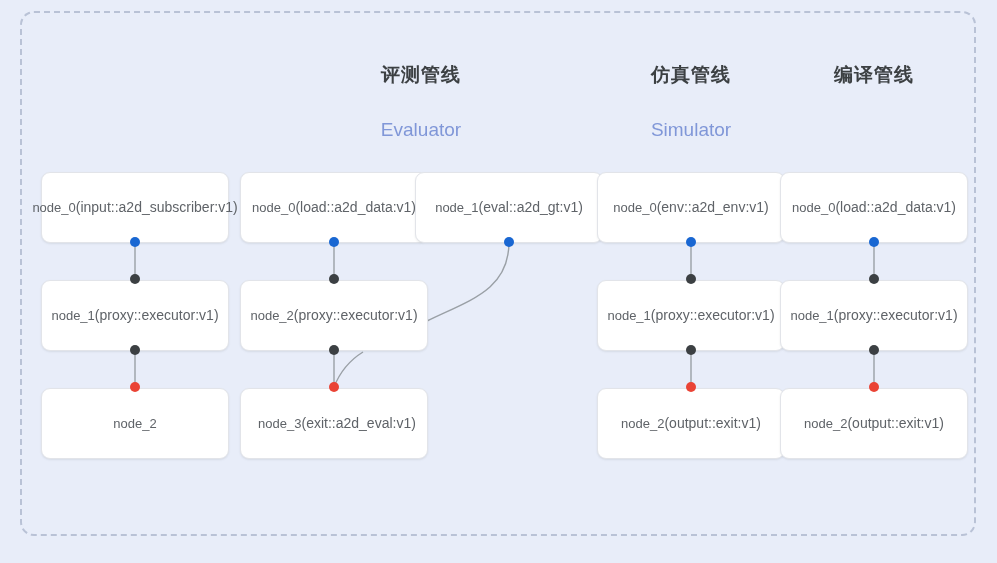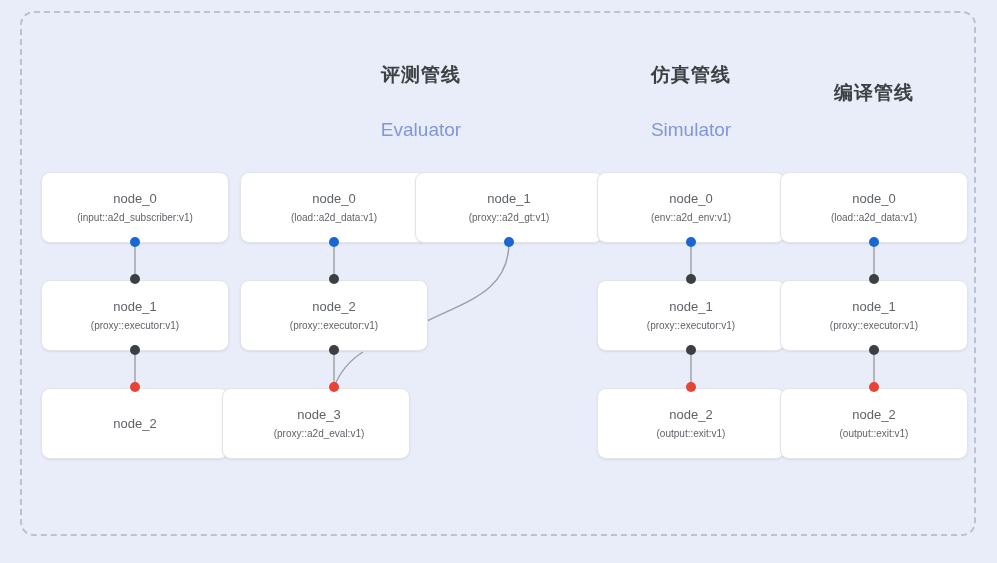--- a/index.html
+++ b/index.html
@@ -64,33 +64,33 @@
   }
 
   .node {
     position: absolute;
     box-sizing: border-box;
     background: #ffffff;
     border: 1px solid #e2e4e9;
     border-radius: 9px;
     box-shadow: 0 1px 2px rgba(60,64,67,.10);
     display: flex;
-    flex-direction: column;
+    flex-direction: row;
     align-items: center;
     justify-content: center;
     width: 188px;
     height: 71px;
   }
   .node-id {
     font-size: 13px;
     color: #5f6368;
     line-height: 19px;
   }
   .node-kind {
-    font-size: 10px;
+    font-size: 14px;
     color: #5f6368;
     line-height: 19px;
   }
 
   .port {
     position: absolute;
     width: 10px;
     height: 10px;
     border-radius: 50%;
     transform: translate(-50%, -50%);
@@ -126,21 +126,21 @@
   </svg>
 
   <div class="col-head" style="left:597px; top:62px; width:188px;">
     <div class="col-title">仿真管线</div>
     <div class="col-sub">Simulator</div>
   </div>
   <div class="col-head" style="left:327px; top:62px; width:188px;">
     <div class="col-title">评测管线</div>
     <div class="col-sub">Evaluator</div>
   </div>
-  <div class="col-head" style="left:780px; top:80px; width:188px;">
+  <div class="col-head" style="left:780px; top:62px; width:188px;">
     <div class="col-title">编译管线</div>
   </div>
 
   <div class="node" style="left:41px; top:172px;">
     <div class="node-id">node_0</div>
     <div class="node-kind">(input::a2d_subscriber:v1)</div>
   </div>
   <div class="node" style="left:41px; top:280px;">
     <div class="node-id">node_1</div>
     <div class="node-kind">(proxy::executor:v1)</div>
@@ -152,29 +152,29 @@
   <div class="port port-dark" style="left:135px; top:279px;"></div>
   <div class="port port-dark" style="left:135px; top:350px;"></div>
   <div class="port port-red" style="left:135px; top:387px;"></div>
 
   <div class="node" style="left:240px; top:172px;">
     <div class="node-id">node_0</div>
     <div class="node-kind">(load::a2d_data:v1)</div>
   </div>
   <div class="node" style="left:415px; top:172px;">
     <div class="node-id">node_1</div>
-    <div class="node-kind">(proxy::a2d_gt:v1)</div>
+    <div class="node-kind">(eval::a2d_gt:v1)</div>
   </div>
   <div class="node" style="left:240px; top:280px;">
     <div class="node-id">node_2</div>
     <div class="node-kind">(proxy::executor:v1)</div>
   </div>
-  <div class="node" style="left:222px; top:388px;padding-left:6px;">
+  <div class="node" style="left:240px; top:388px;padding-left:6px;">
     <div class="node-id">node_3</div>
-    <div class="node-kind">(proxy::a2d_eval:v1)</div>
+    <div class="node-kind">(exit::a2d_eval:v1)</div>
   </div>
   <div class="port port-blue" style="left:334px; top:242px;"></div>
   <div class="port port-blue" style="left:509px; top:242px;"></div>
   <div class="port port-dark" style="left:334px; top:279px;"></div>
   <div class="port port-dark" style="left:334px; top:350px;"></div>
   <div class="port port-red" style="left:334px; top:387px;"></div>
 
   <div class="node" style="left:597px; top:172px;">
     <div class="node-id">node_0</div>
     <div class="node-kind">(env::a2d_env:v1)</div>

